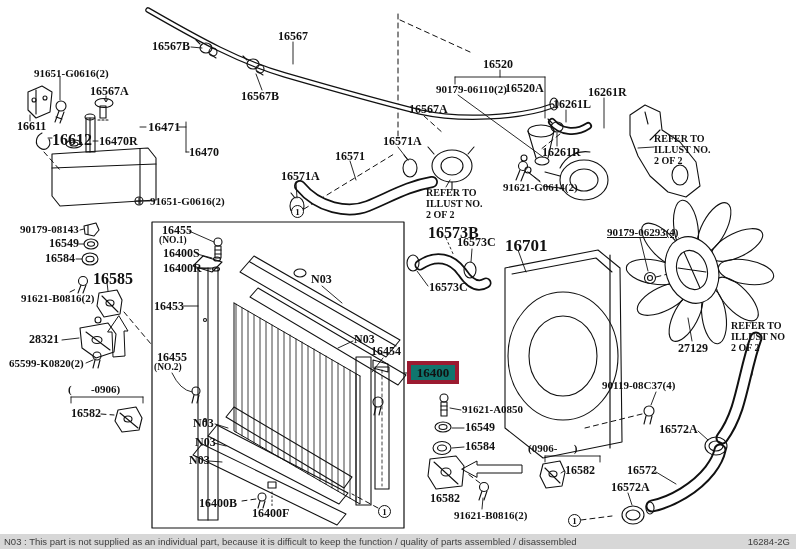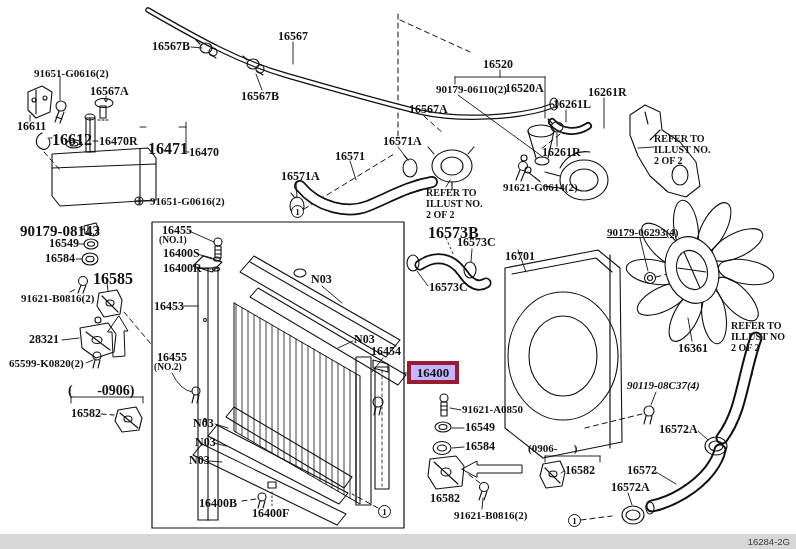--- a/index.html
+++ b/index.html
@@ -5,21 +5,21 @@
   html,body{margin:0;padding:0;background:#fff;}
   #page{position:relative;width:796px;height:549px;background:#ffffff;overflow:hidden;
         font-family:"Liberation Serif",serif;}
   #art{position:absolute;left:0;top:0;}
   .lbl{position:absolute;font-family:"Liberation Serif",serif;font-weight:bold;
        color:#111;white-space:pre;line-height:1.12;}
   .marker{position:absolute;width:13px;height:13px;border:1.2px solid #111;border-radius:50%;
           font:bold 9px "Liberation Serif",serif;color:#111;text-align:center;line-height:12px;
           background:#fff;box-sizing:border-box;}
   #hl-box{position:absolute;left:407px;top:361px;width:52px;height:23px;
-          border:4px solid #9b1b31;background:#c4b5fd;box-sizing:border-box;
+          border:4px solid #9b1b31;background:#0f766e;box-sizing:border-box;
           font:bold 13px "Liberation Serif",serif;color:#111;text-align:center;line-height:15px;}
   #footer{position:absolute;left:0;top:534px;width:796px;height:15px;background:#d7d7d7;
           font-family:"Liberation Sans",sans-serif;font-size:9.5px;color:#3d3d3d;}
   #footer-note{position:absolute;left:4px;top:2px;}
   #footer-code{position:absolute;right:6px;top:2px;}
 </style>
 </head>
 <body>
 
 <div id="page">
@@ -289,21 +289,21 @@
 </svg>
 
 <div id="hl-box">16400</div>
 
 <div id="labels">
       <div class="lbl" style="left: 152px; top: 40px; font-size: 12px;">16567B</div>
       <div class="lbl" style="left: 34px; top: 67px; font-size: 11px;">91651-G0616(2)</div>
       <div class="lbl" style="left: 90px; top: 85px; font-size: 12px;">16567A</div>
       <div class="lbl" style="left: 17px; top: 120px; font-size: 12px;">16611</div>
       <div class="lbl" style="left: 52px; top: 131px; font-size: 16px;">16612</div>
-      <div class="lbl" style="left: 148px; top: 120px; font-size: 16px; margin-top: 20px;">16471</div>
+      <div class="lbl" style="left: 148px; top: 120px; font-size: 13px;">16471</div>
       <div class="lbl" style="left: 99px; top: 135px; font-size: 12px;">16470R</div>
       <div class="lbl" style="left: 189px; top: 146px; font-size: 12px;">16470</div>
       <div class="lbl" style="left: 150px; top: 195px; font-size: 11px;">91651-G0616(2)</div>
       <div class="lbl" style="left: 278px; top: 30px; font-size: 12px;">16567</div>
       <div class="lbl" style="left: 241px; top: 90px; font-size: 12px;">16567B</div>
       <div class="lbl" style="left: 483px; top: 58px; font-size: 12px;">16520</div>
       <div class="lbl" style="left: 427px; top: 83px; font-size: 11px; padding-left: 9px;">90179-06110(2)</div>
       <div class="lbl" style="left: 505px; top: 82px; font-size: 12px;">16520A</div>
       <div class="lbl" style="left: 553px; top: 98px; font-size: 12px;">16261L</div>
       <div class="lbl" style="left: 588px; top: 86px; font-size: 12px;">16261R</div>
@@ -314,67 +314,68 @@
       <div class="lbl" style="left: 542px; top: 146px; font-size: 12px;">16261R</div>
       <div class="lbl" style="left: 654px; top: 133px; font-size: 10px;">REFER TO
 ILLUST NO.
 2 OF 2</div>
       <div class="lbl" style="left: 495px; top: 181px; font-size: 11px; margin-left: 8px;">91621-G0614(2)</div>
       <div class="lbl" style="left: 426px; top: 187px; font-size: 10px;">REFER TO
 ILLUST NO.
 2 OF 2</div>
       <div class="lbl" style="left: 428px; top: 224px; font-size: 16px;">16573B</div>
       <div class="lbl" style="left: 457px; top: 236px; font-size: 12px;">16573C</div>
-      <div class="lbl" style="left: 505px; top: 250px; font-size: 12px;">16701</div>
+      <div class="lbl" style="left: 505px; top: 236px; font-size: 17px;">16701</div>
       <div class="lbl" style="left: 429px; top: 281px; font-size: 12px;">16573C</div>
       <div class="lbl" style="left: 607px; top: 226px; font-size: 11px; text-decoration: underline;">90179-06293(4)</div>
-      <div class="lbl" style="left: 678px; top: 342px; font-size: 12px;">16361</div>
+      <div class="lbl" style="left: 678px; top: 342px; font-size: 12px;">27129</div>
       <div class="lbl" style="left: 731px; top: 320px; font-size: 10px;">REFER TO
 ILLUST NO
 2 OF 2</div>
       <div class="lbl" style="left: 162px; top: 224px; font-size: 12px;">16455</div>
       <div class="lbl" style="left: 159px; top: 235px; font-size: 9.5px;">(NO.1)</div>
       <div class="lbl" style="left: 163px; top: 247px; font-size: 12px;">16400S</div>
       <div class="lbl" style="left: 163px; top: 262px; font-size: 12px;">16400R</div>
       <div class="lbl" style="left: 154px; top: 300px; font-size: 12px;">16453</div>
       <div class="lbl" style="left: 311px; top: 273px; font-size: 12px;">N03</div>
       <div class="lbl" style="left: 354px; top: 333px; font-size: 12px;">N03</div>
       <div class="lbl" style="left: 371px; top: 345px; font-size: 12px;">16454</div>
       <div class="lbl" style="left: 157px; top: 351px; font-size: 12px;">16455</div>
       <div class="lbl" style="left: 154px; top: 362px; font-size: 9.5px;">(NO.2)</div>
       <div class="lbl" style="left: 193px; top: 417px; font-size: 12px;">N03</div>
       <div class="lbl" style="left: 195px; top: 436px; font-size: 12px;">N03</div>
       <div class="lbl" style="left: 189px; top: 454px; font-size: 12px;">N03</div>
       <div class="lbl" style="left: 199px; top: 497px; font-size: 12px;">16400B</div>
       <div class="lbl" style="left: 252px; top: 507px; font-size: 12px;">16400F</div>
-      <div class="lbl" style="left: 20px; top: 223px; font-size: 15px;">90179-08143</div>
+      <div class="lbl" style="left: 20px; top: 223px; font-size: 11px;">90179-08143</div>
       <div class="lbl" style="left: 49px; top: 237px; font-size: 12px;">16549</div>
       <div class="lbl" style="left: 45px; top: 252px; font-size: 12px;">16584</div>
       <div class="lbl" style="left: 93px; top: 270px; font-size: 16px;">16585</div>
       <div class="lbl" style="left: 21px; top: 292px; font-size: 11px;">91621-B0816(2)</div>
       <div class="lbl" style="left: 29px; top: 333px; font-size: 12px;">28321</div>
       <div class="lbl" style="left: 9px; top: 357px; font-size: 11px;">65599-K0820(2)</div>
-      <div class="lbl" style="left: 68px; top: 383px; font-size: 14px;">(       -0906)</div>
+      <div class="lbl" style="left: 68px; top: 383px; font-size: 11px;">(       -0906)</div>
       <div class="lbl" style="left: 71px; top: 407px; font-size: 12px;">16582</div>
       <div class="lbl" style="left: 462px; top: 403px; font-size: 11px;">91621-A0850</div>
       <div class="lbl" style="left: 465px; top: 421px; font-size: 12px;">16549</div>
       <div class="lbl" style="left: 465px; top: 440px; font-size: 12px;">16584</div>
       <div class="lbl" style="left: 430px; top: 492px; font-size: 12px;">16582</div>
       <div class="lbl" style="left: 454px; top: 509px; font-size: 11px;">91621-B0816(2)</div>
       <div class="lbl" style="left: 528px; top: 442px; font-size: 11px;">(0906-      )</div>
       <div class="lbl" style="left: 565px; top: 464px; font-size: 12px;">16582</div>
-      <div class="lbl" style="left: 627px; top: 379px; font-size: 11px; font-style: italic;">90119-08C37(4)</div>
+      <div class="lbl" style="left: 602px; top: 379px; font-size: 11px;">90119-08C37(4)</div>
       <div class="lbl" style="left: 659px; top: 423px; font-size: 12px;">16572A</div>
       <div class="lbl" style="left: 627px; top: 464px; font-size: 12px;">16572</div>
       <div class="lbl" style="left: 611px; top: 481px; font-size: 12px;">16572A</div>
     </div>
 
 <div id="markers">
       <div class="marker" style="left: 291px; top: 205px;">1</div>
       <div class="marker" style="left: 378px; top: 505px;">1</div>
       <div class="marker" style="left: 568px; top: 514px;">1</div>
     </div>
 
 <div id="footer">
+  <span id="footer-note">N03 : This part is not supplied as an individual part, because it is difficult to keep the function / quality of parts assembled / disassembled</span>
   <span id="footer-code">16284-2G</span>
 </div>
 
 </div>
 
 </body></html>

